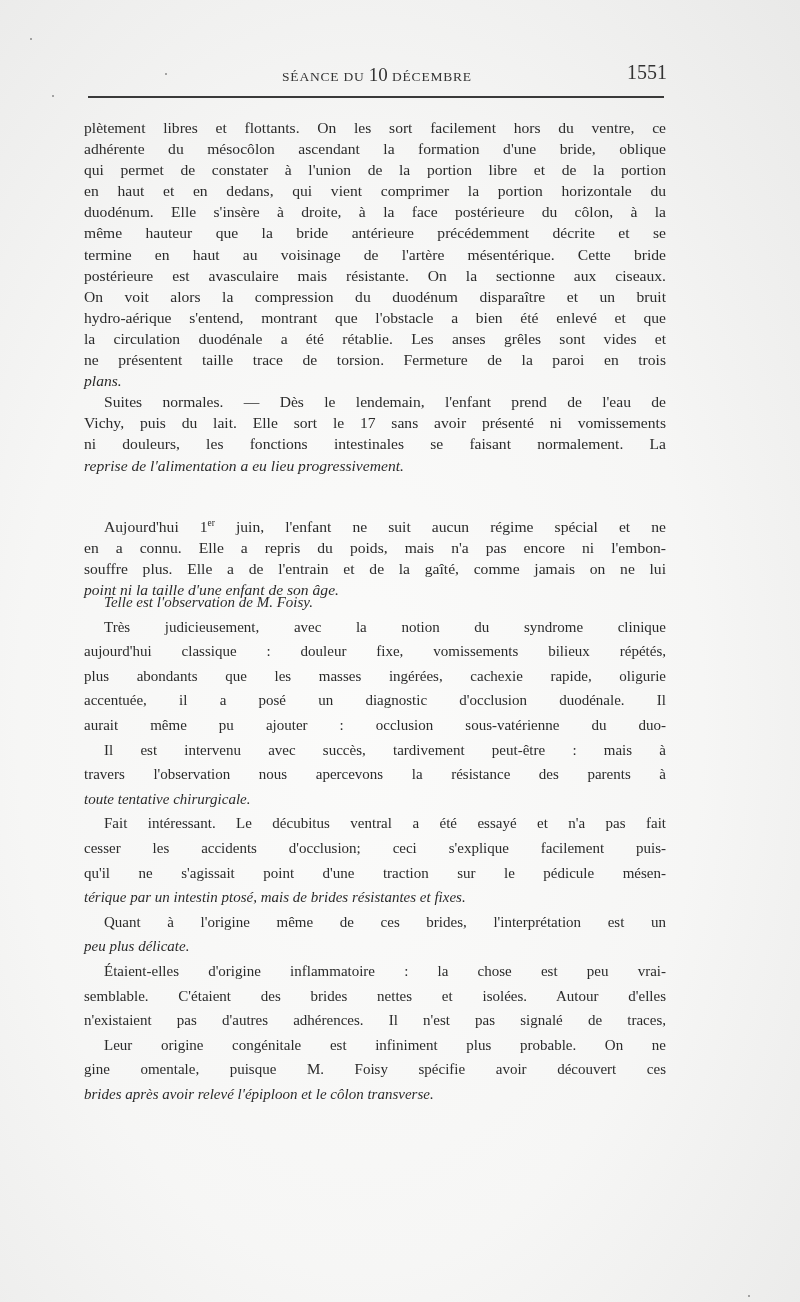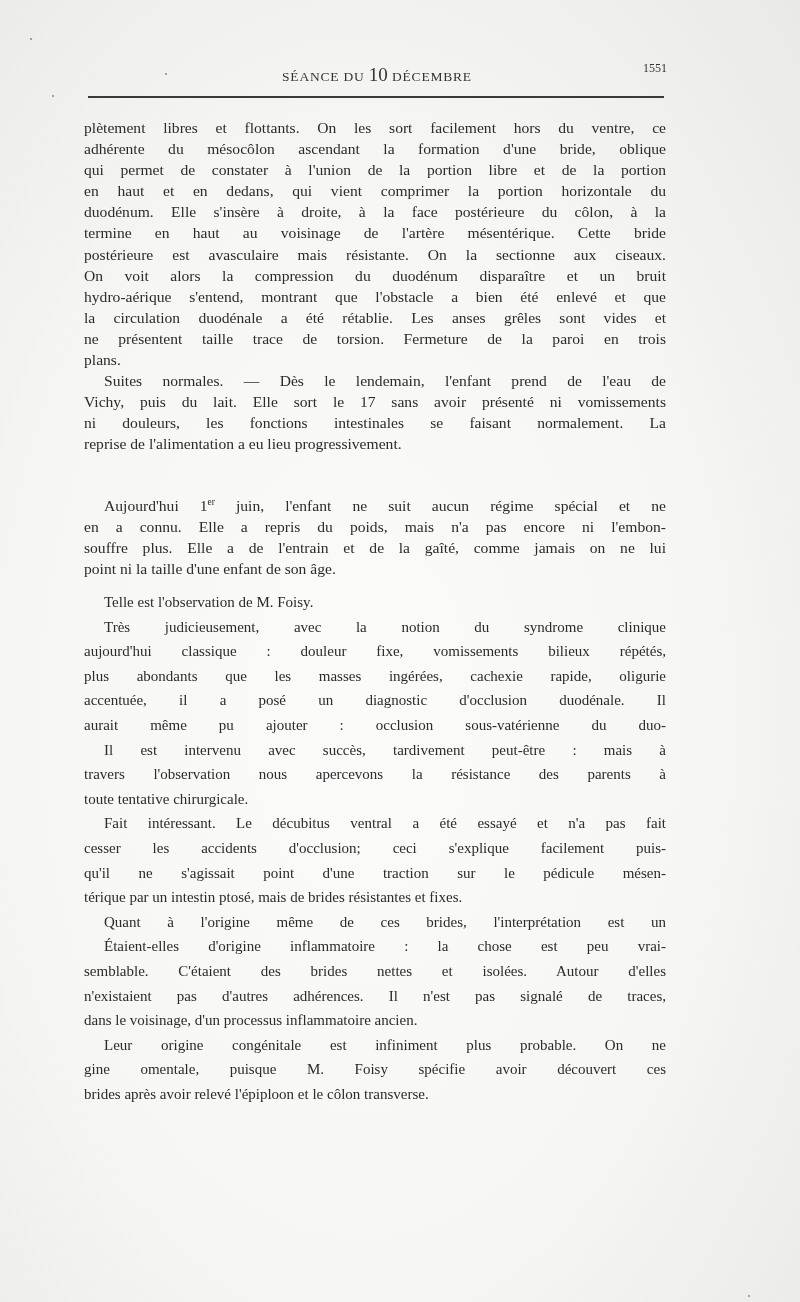--- a/index.html
+++ b/index.html
@@ -15,38 +15,38 @@
   .page { position: absolute; left: 0; top: 0; width: 800px; height: 1200px; }
   .header {
     position: absolute; left: 87px; width: 580px; top: 60px; height: 24px;
   }
   .header .title {
     position: absolute; left: 0; right: 0; text-align: center;
     font-size: 13.5px; letter-spacing: 0.8px; top: 4px; color: #333;
   }
   .header .title .big { font-size: 19px; letter-spacing: 0; }
   .header .pageno {
-    position: absolute; right: 0; top: 1px; font-size: 12px; color: #333;
+    position: absolute; right: 0; top: 1px; font-size: 20px; color: #333;
   }
   .rule {
     position: absolute; left: 88px; width: 576px; top: 96px; height: 2px;
     background: #3a3a3a;
   }
   .block1 {
     position: absolute; left: 84px; width: 582px; top: 117px;
     font-size: 15.6px; line-height: 21.1px; text-align: justify;
   }
   .block2 {
     position: absolute; left: 84px; width: 582px; top: 590px;
     font-size: 15px; line-height: 24.6px; text-align: justify;
   }
   p { margin: 0; }
   sup { font-size: 0.6em; line-height: 0; }
   .line { display: block; text-align: justify; text-align-last: justify; white-space: nowrap; }
-  .line.last { text-align-last: left; }
+  .line.last { text-align-last: left; font-style: italic; }
   .speck { position: absolute; width: 2px; height: 2px; background: #888; border-radius: 1px; }
 </style>
 </head>
 <body>
 
 <div class="page">
   <div class="header">
     <div class="title">
       <span>SÉANCE DU </span><span class="big">10</span><span> DÉCEMBRE</span>
     </div>
@@ -54,20 +54,21 @@
   </div>
   <div class="rule"></div>
 
   <div class="block1" id="block1">
       <p>
         <span class="line">plètement libres et flottants. On les sort facilement hors du ventre, ce</span>
         <span class="line">adhérente du mésocôlon ascendant la formation d'une bride, oblique</span>
         <span class="line">qui permet de constater à l'union de la portion libre et de la portion</span>
         <span class="line">en haut et en dedans, qui vient comprimer la portion horizontale du</span>
         <span class="line">duodénum. Elle s'insère à droite, à la face postérieure du côlon, à la</span>
+        <span class="line">même hauteur que la bride antérieure précédemment décrite et se</span>
         <span class="line">termine en haut au voisinage de l'artère mésentérique. Cette bride</span>
         <span class="line">postérieure est avasculaire mais résistante. On la sectionne aux ciseaux.</span>
         <span class="line">On voit alors la compression du duodénum disparaître et un bruit</span>
         <span class="line">hydro-aérique s'entend, montrant que l'obstacle a bien été enlevé et que</span>
         <span class="line">la circulation duodénale a été rétablie. Les anses grêles sont vides et</span>
         <span class="line">ne présentent taille trace de torsion. Fermeture de la paroi en trois</span>
         <span class="line last">plans.</span>
       </p>
       <p>
         <span class="line" style="padding-left: 20px;">Suites normales. — Dès le lendemain, l'enfant prend de l'eau de</span>
@@ -99,26 +100,26 @@
         <span class="line last">toute tentative chirurgicale.</span>
       </p>
       <p>
         <span class="line" style="padding-left: 20px;">Fait intéressant. Le décubitus ventral a été essayé et n'a pas fait</span>
         <span class="line">cesser les accidents d'occlusion; ceci s'explique facilement puis-</span>
         <span class="line">qu'il ne s'agissait point d'une traction sur le pédicule mésen-</span>
         <span class="line last">térique par un intestin ptosé, mais de brides résistantes et fixes.</span>
       </p>
       <p>
         <span class="line" style="padding-left: 20px;">Quant à l'origine même de ces brides, l'interprétation est un</span>
+        <span class="line last">peu plus délicate.</span>
       </p>
       <p>
         <span class="line" style="padding-left: 20px;">Étaient-elles d'origine inflammatoire : la chose est peu vrai-</span>
         <span class="line">semblable. C'étaient des brides nettes et isolées. Autour d'elles</span>
         <span class="line">n'existaient pas d'autres adhérences. Il n'est pas signalé de traces,</span>
-        <span class="line last">dans le voisinage, d'un processus inflammatoire ancien.</span>
       </p>
       <p>
         <span class="line" style="padding-left: 20px;">Leur origine congénitale est infiniment plus probable. On ne</span>
         <span class="line">gine omentale, puisque M. Foisy spécifie avoir découvert ces</span>
         <span class="line last">brides après avoir relevé l'épiploon et le côlon transverse.</span>
       </p>
     </div>
 
   <div class="speck" style="left:52px;top:95px"></div>
   <div class="speck" style="left:30px;top:38px"></div>

